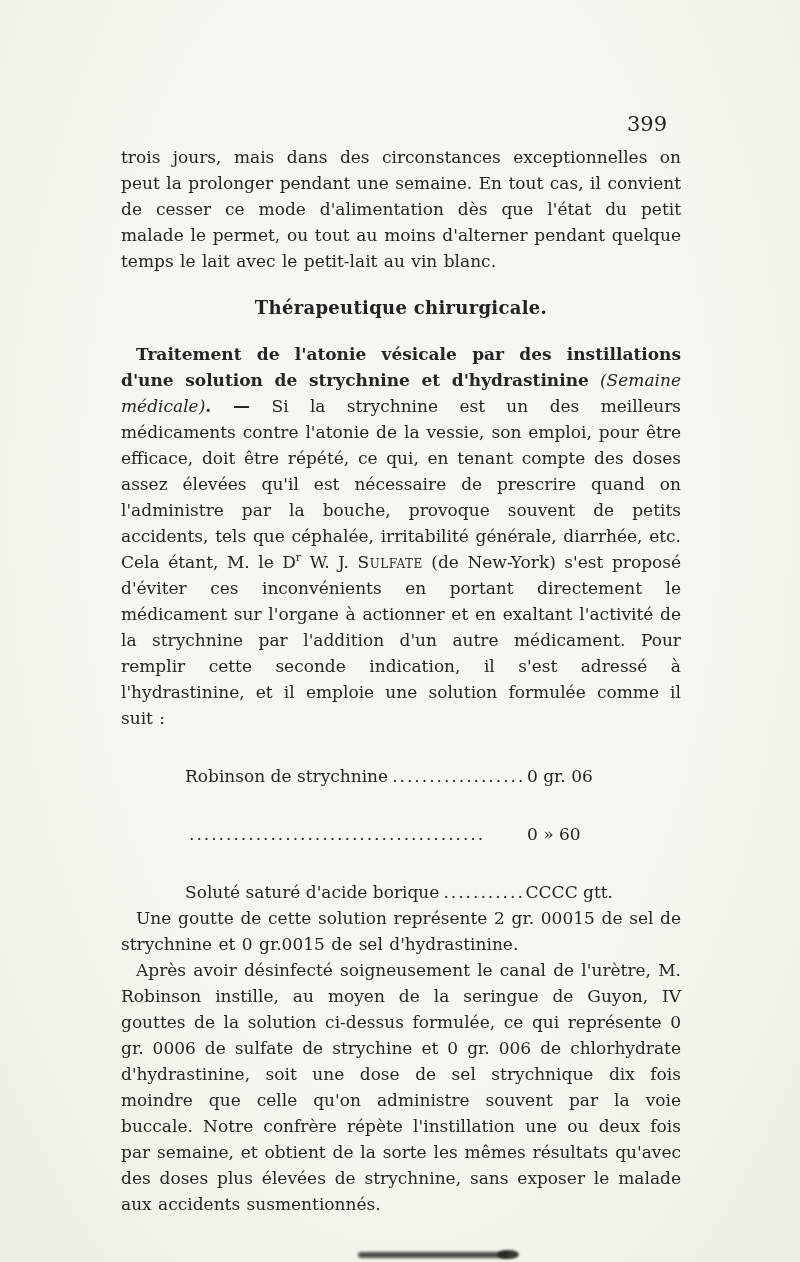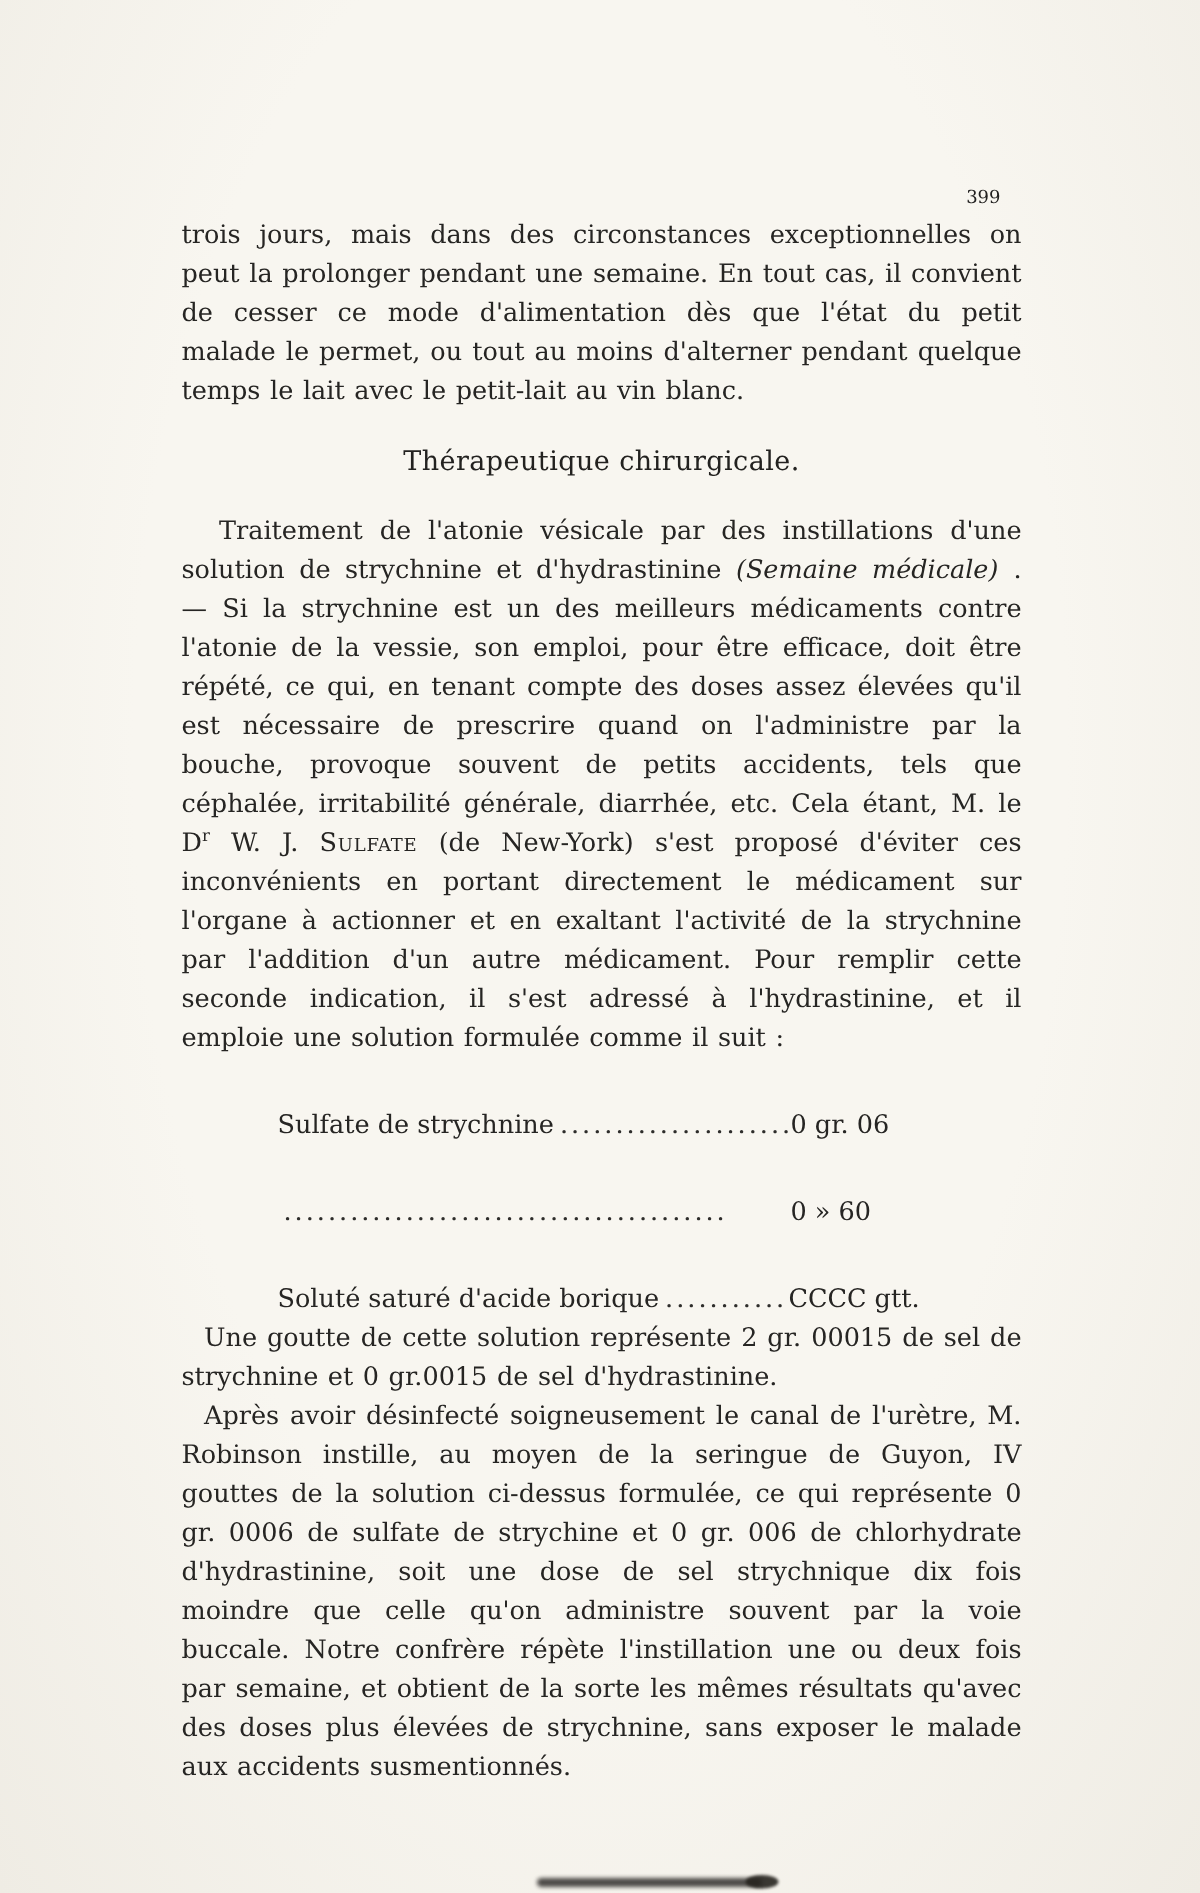--- a/index.html
+++ b/index.html
@@ -27,41 +27,41 @@
       display: block;
       text-align: center;
       font-size: 12.5px;
       letter-spacing: 2px;
       color: #2b2a28;
       padding-top: 3px;
     }
     .page-number {
       position: absolute;
       right: 14px;
-      top: 12px;
-      font-size: 12px;
+      top: 0;
+      font-size: 21px;
       color: #222120;
     }
     .para {
       margin: 0;
       font-size: 17px;
       line-height: 26px;
       text-align: justify;
       word-spacing: 1px;
     }
     .indent { text-indent: 15px; }
     .section-heading {
       margin: 23px 0 23px 0;
       text-align: center;
       font-size: 18px;
-      font-weight: normal;
+      font-weight: bold;
       letter-spacing: 0.3px;
       color: #232220;
     }
-    .bold { font-weight: normal; margin-left: 10px; }
+    .bold { font-weight: bold; }
     .italic { font-style: italic; }
     .sc { font-variant: small-caps; letter-spacing: 0.5px; }
     sup { font-size: 11px; line-height: 0; }
     .formula {
       margin: 0 0 0 64px;
       width: 428px;
       font-size: 17px;
       line-height: 26px;
     }
     .formula-row { display: flex; align-items: baseline; }
@@ -114,21 +114,21 @@
   <p class="para indent"><span class="bold">Traitement de l'atonie vésicale par des instillations d'une solution de strychnine et d'hydrastinine</span>
     <span class="italic">(Semaine médicale)</span><span class="bold">. —</span>
     <span>Si la strychnine est un des meilleurs médicaments contre l'atonie de la vessie, son emploi, pour être efficace, doit être répété, ce qui, en tenant compte des doses assez élevées qu'il est nécessaire de prescrire quand on l'administre par la bouche, provoque souvent de petits accidents, tels que céphalée, irritabilité générale, diarrhée, etc. Cela étant, M. le D</span><sup>r</sup>
     <span>W. J.</span>
     <span class="sc">Sulfate</span>
     <span>(de New-York) s'est proposé d'éviter ces inconvénients en portant directement le médicament sur l'organe à actionner et en exaltant l'activité de la strychnine par l'addition d'un autre médicament. Pour remplir cette seconde indication, il s'est adressé à l'hydrastinine, et il emploie une solution formulée comme il suit :</span>
   </p>
 
   <div class="formula">
     <div class="formula-row">
-      <span class="f-label">Sulfate de strychnine</span>
+      <span class="f-label">Robinson de strychnine</span>
       <span class="f-dots">........................................</span>
       <span class="f-value">0 gr. 06</span>
     </div>
     <div class="formula-row">
       <span class="f-dots">........................................</span>
       <span class="f-value">0 » 60</span>
     </div>
     <div class="formula-row">
       <span class="f-label">Soluté saturé d'acide borique</span>
       <span class="f-dots">........................................</span>

